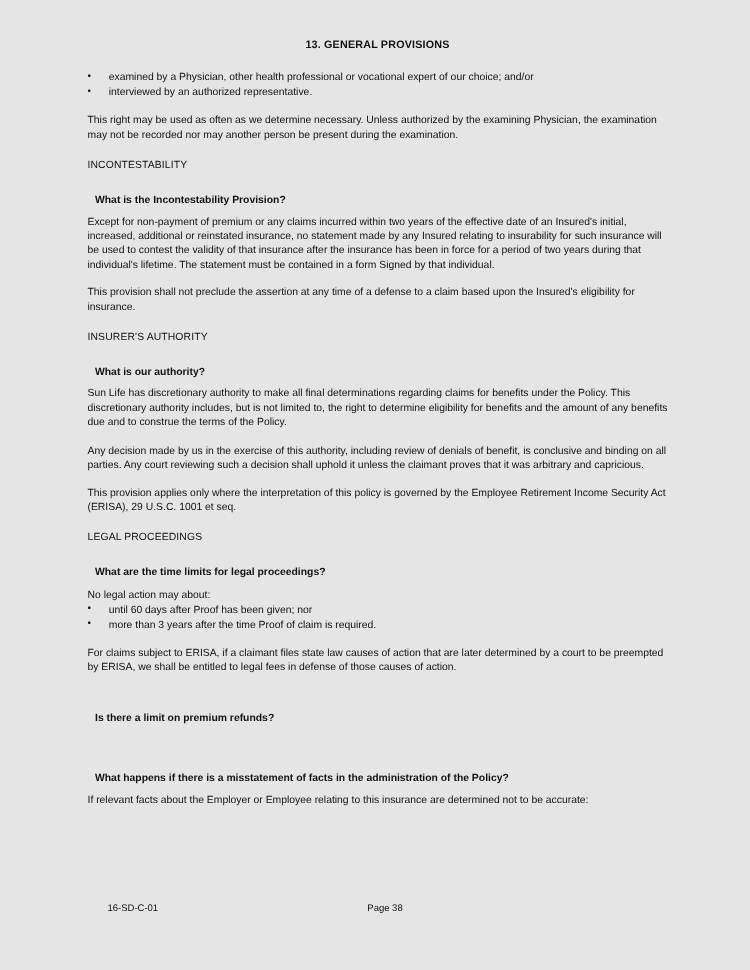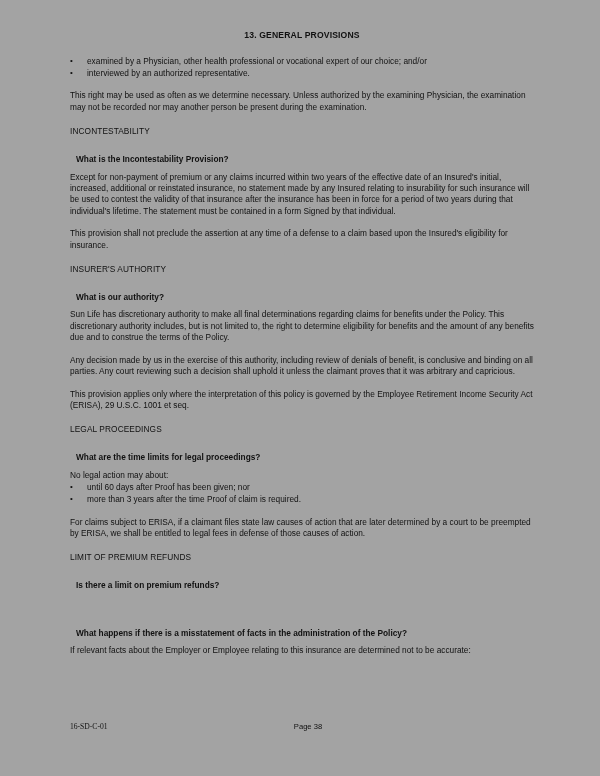--- a/index.html
+++ b/index.html
@@ -15,21 +15,21 @@
     -webkit-font-smoothing: antialiased;
     position: relative;
     overflow: hidden;
   }
   .page {
     position: relative;
     width: 600px;
     height: 776px;
     box-sizing: border-box;
     padding: 0;
-    background: #a3a3a3;
+    background: #e5e5e5;
   }
   .content {
     position: absolute;
     left: 70px;
     top: 30px;
     width: 464px;
   }
   .doc-title {
     text-align: center;
     font-weight: bold;
@@ -81,23 +81,22 @@
   .footer {
     position: absolute;
     left: 70px;
     top: 722px;
     width: 464px;
     font-size: 7.6px;
     line-height: 10px;
   }
   .footer-id {
     position: absolute;
-    left: 0;
+    left: 16px;
     top: 0;
-    font-family: Liberation Serif, serif;
   }
   .footer-page {
     position: absolute;
     left: 0;
     top: 0;
     width: 464px;
     text-align: center;
     padding-left: 12px;
     box-sizing: border-box;
   }
@@ -143,21 +142,20 @@
     <div class="question">What are the time limits for legal proceedings?</div>
     <p class="body-text">No legal action may about:</p>
     <ul class="bullets">
       <li>until 60 days after Proof has been given; nor</li>
       <li>more than 3 years after the time Proof of claim is required.</li>
     </ul>
     <div class="gap-md"></div>
     <p class="body-text">For claims subject to ERISA, if a claimant files state law causes of action that are later determined by a court to be preempted by ERISA, we shall be entitled to legal fees in defense of those causes of action.</p>
 
     <div class="gap-lg"></div>
-    <div class="section-title">LIMIT OF PREMIUM REFUNDS</div>
     <div class="gap-md"></div>
     <div class="question">Is there a limit on premium refunds?</div>
 
     <div class="gap-lg"></div>
     <div class="gap-md"></div>
     <div class="question">What happens if there is a misstatement of facts in the administration of the Policy?</div>
     <p class="body-text">If relevant facts about the Employer or Employee relating to this insurance are determined not to be accurate:</p>
 
   </div>
 

